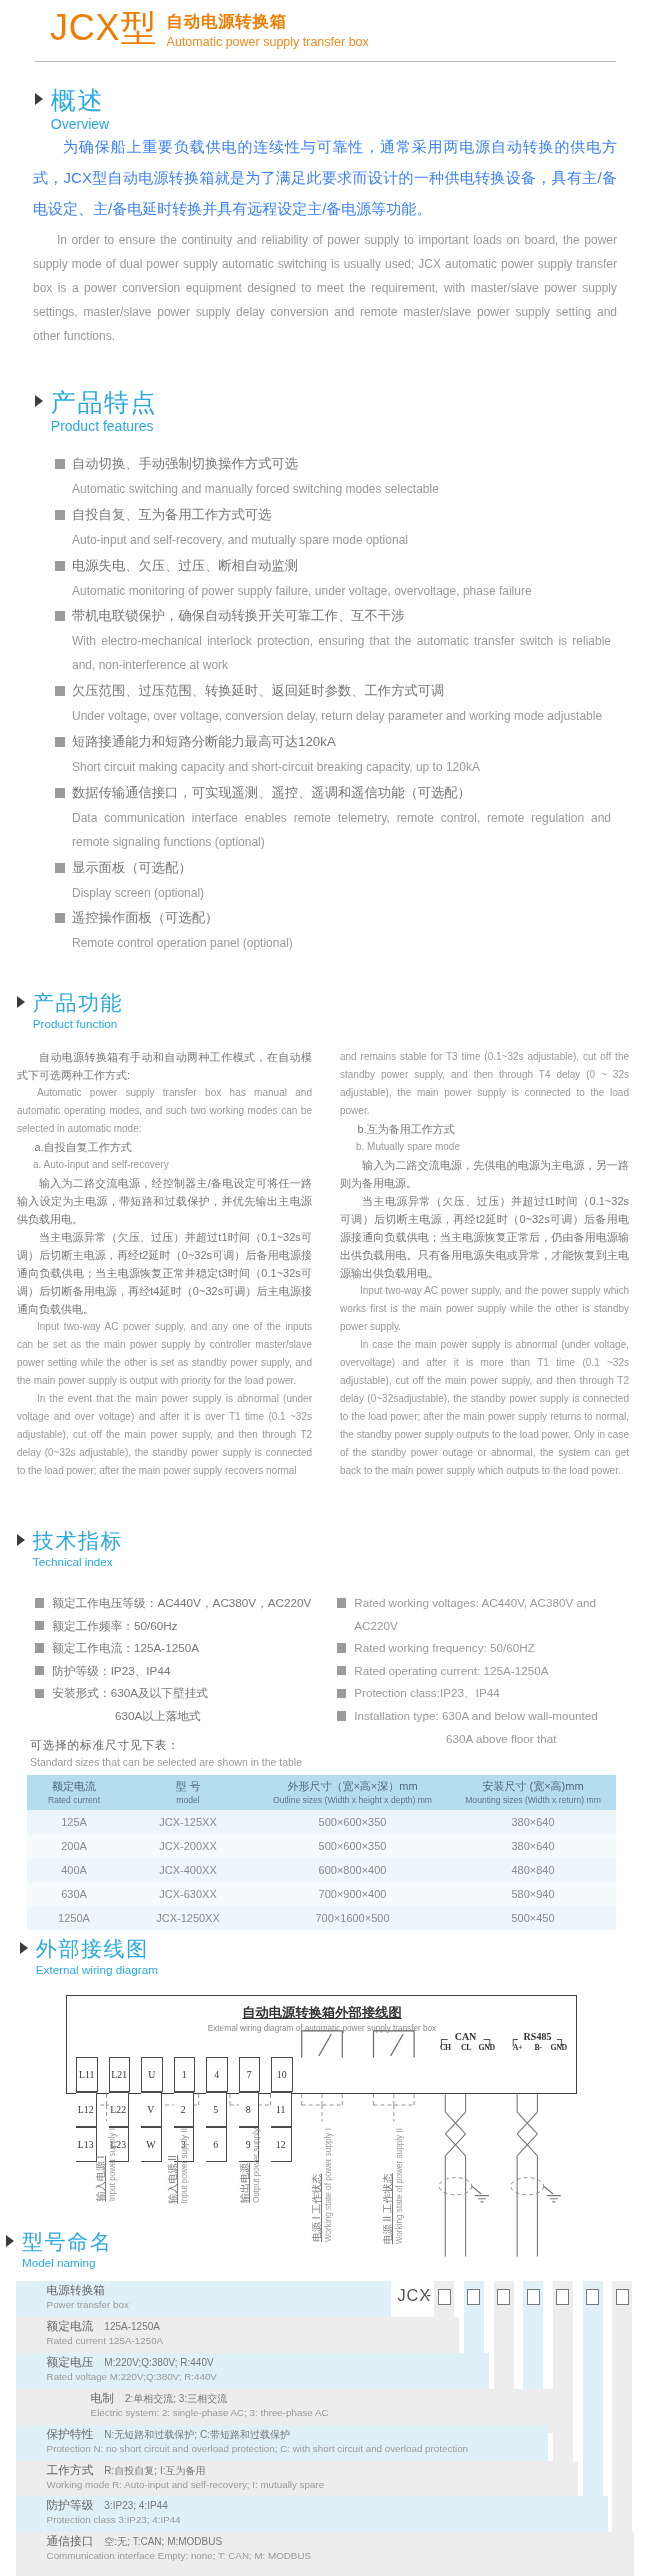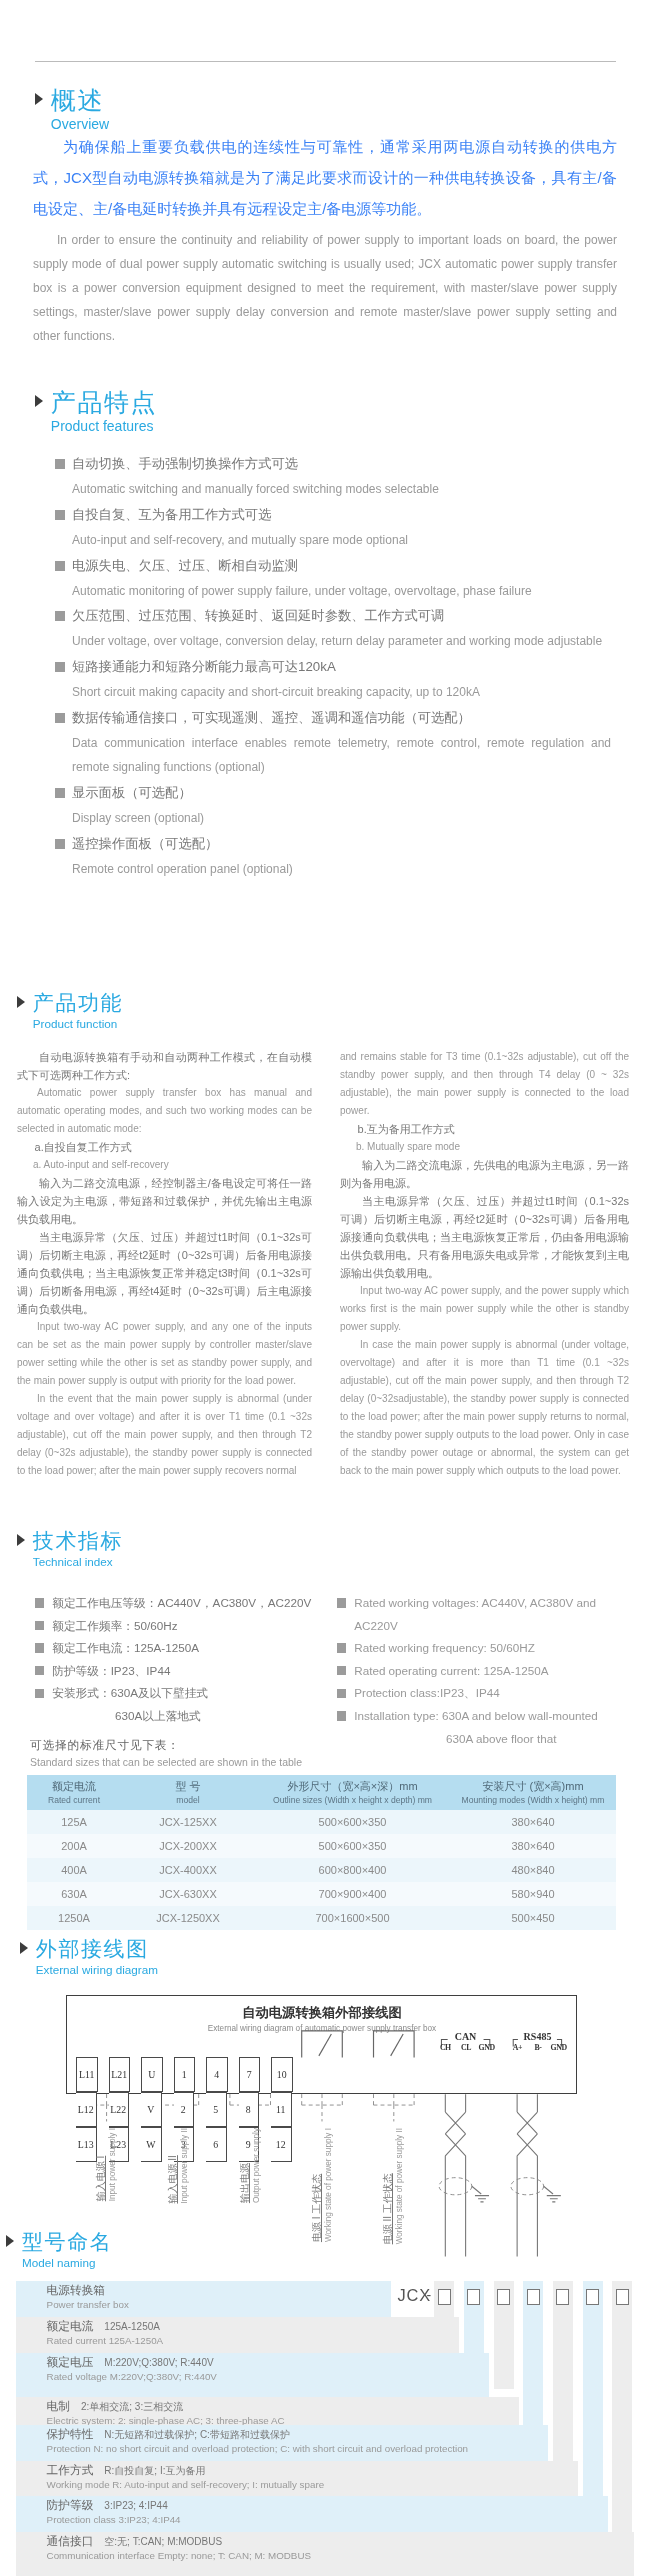--- a/index.html
+++ b/index.html
@@ -57,21 +57,21 @@
   .thz{font-size:11px;color:#4f6877;}
   .the{font-size:8.6px;color:#5d7585;margin-top:1.6px;}
   table.sizes td{height:22px;text-align:center;font-size:11px;color:#8a8a8a;}
   table.sizes tbody tr:nth-child(odd){background:#ecf6fb;}
   table.sizes tbody tr:nth-child(even){background:#f5fafd;}
 
   
   .wire{left:66px;top:1995px;width:512px;height:281px;}
   .wbox{position:absolute;left:0;top:0;width:509px;height:97px;border:1.6px solid #3f3f3f;background:#fff;}
   .wtitle{position:absolute;top:8.6px;left:0;width:512px;text-align:center;
-          font-family:"Liberation Serif",serif;font-weight:bold;font-size:13.3px;color:#333;}
+          font-family:"Liberation Serif",serif;font-weight:bold;font-size:13.3px;color:#333;text-decoration:underline;}
   .wsub{position:absolute;top:29px;left:0;width:512px;text-align:center;font-size:8.2px;color:#8a8a8a;}
   .bus{position:absolute;top:36px;font-family:"Liberation Serif",serif;font-weight:bold;
        font-size:10px;color:#333;text-align:center;}
   .pins{position:absolute;top:48px;width:62px;display:flex;font-family:"Liberation Serif",serif;
         font-weight:bold;font-size:7.8px;color:#333;}
   .pins span{width:21px;text-align:center;letter-spacing:-0.4px;}
   .terms{position:absolute;left:10px;top:62px;display:flex;}
   .tg{display:flex;margin-right:11px;flex-direction:column;}
   .tg:last-child{margin-right:0;}
   .tc{width:19.5px;height:33px;border:0.8px solid #4a4a4a;border-left:none;display:flex;align-items:center;
@@ -91,20 +91,27 @@
   .nstrip{position:absolute;top:0;width:20px;}
   .nbox{position:absolute;top:7.8px;width:11.7px;height:14px;border:1.6px solid #777;background:#fff;}
   .nprefix{position:absolute;left:382px;top:4.7px;font-size:16.4px;color:#555;letter-spacing:0.8px;}
   .ndash{position:absolute;left:411px;top:6.2px;font-size:14px;color:#555;}
 </style>
 </head>
 <body>
 
 <div class="page">
 
+  <div class="abs hdr">
+    <span class="hdr-model">JCX型</span>
+    <div class="hdr-sub">
+      <div class="hdr-zh">自动电源转换箱</div>
+      <div class="hdr-en">Automatic power supply transfer box</div>
+    </div>
+  </div>
   <div class="abs rule"></div>
 
   <div class="abs sec" style="left:35px;top:86px;">
     <span class="tri"></span>
     <div>
       <div class="sec-zh">概述</div>
       <div class="sec-en">Overview</div>
     </div>
   </div>
   <div class="abs para-zh" style="left:33px;top:131px;width:584px;">为确保船上重要负载供电的连续性与可靠性，通常采用两电源自动转换的供电方式，JCX型自动电源转换箱就是为了满足此要求而设计的一种供电转换设备，具有主/备电设定、主/备电延时转换并具有远程设定主/备电源等功能。</div>
@@ -131,20 +138,27 @@
           <span>自投自复、互为备用工作方式可选</span>
         </div>
       <div class="feat-en">Auto-input and self-recovery, and mutually spare mode optional</div>
     </div>
     <div class="feat">
       <div class="feat-zh">
           <span class="sq"></span>
           <span>电源失电、欠压、过压、断相自动监测</span>
         </div>
       <div class="feat-en">Automatic monitoring of power supply failure, under voltage, overvoltage, phase failure</div>
+    </div>
+    <div class="feat">
+      <div class="feat-zh">
+          <span class="sq"></span>
+          <span>带机电联锁保护，确保自动转换开关可靠工作、互不干涉</span>
+        </div>
+      <div class="feat-en">With electro-mechanical interlock protection, ensuring that the automatic transfer switch is reliable and, non-interference at work</div>
     </div>
     <div class="feat">
       <div class="feat-zh">
           <span class="sq"></span>
           <span>欠压范围、过压范围、转换延时、返回延时参数、工作方式可调</span>
         </div>
       <div class="feat-en">Under voltage, over voltage, conversion delay, return delay parameter and working mode adjustable</div>
     </div>
     <div class="feat">
       <div class="feat-zh">
@@ -277,21 +291,21 @@
           <th>
               <div class="thz">型 号</div>
               <div class="the">model</div>
             </th>
           <th>
               <div class="thz">外形尺寸（宽×高×深）mm</div>
               <div class="the">Outline sizes (Width x height x depth) mm</div>
             </th>
           <th>
               <div class="thz">安装尺寸 (宽×高)mm</div>
-              <div class="the">Mounting modes (Width x height) mm</div>
+              <div class="the">Mounting sizes (Width x return) mm</div>
             </th>
         </tr>
       </thead>
       <tbody>
         <tr>
             <td>125A</td>
             <td>JCX-125XX</td>
             <td>500×600×350</td>
             <td>380×640</td>
           </tr>
@@ -458,21 +472,21 @@
       <div class="nen">Power transfer box</div>
     </div>
     <div class="nrow" style="top:36px;width:443px;background:#ededed;">
       <div class="nzh"><span>额定电流</span><span class="ndesc">125A-1250A</span></div>
       <div class="nen">Rated current  125A-1250A</div>
     </div>
     <div class="nrow" style="top:72px;width:473px;background:#dff0f9;">
       <div class="nzh"><span>额定电压</span><span class="ndesc">M:220V;Q:380V; R:440V</span></div>
       <div class="nen">Rated voltage  M:220V;Q:380V; R:440V</div>
     </div>
-    <div class="nrow" style="top:116px;width:503px;background:#ededed;">
+    <div class="nrow" style="top:108px;width:503px;background:#ededed;padding-left:44px;">
       <div class="nzh"><span>电制</span><span class="ndesc">2:单相交流; 3:三相交流</span></div>
       <div class="nen">Electric system:  2: single-phase AC; 3: three-phase AC</div>
     </div>
     <div class="nrow" style="top:144px;width:532px;background:#dff0f9;">
       <div class="nzh"><span>保护特性</span><span class="ndesc">N:无短路和过载保护;  C:带短路和过载保护</span></div>
       <div class="nen">Protection   N: no short circuit and overload protection; C: with short circuit and overload protection</div>
     </div>
     <div class="nrow" style="top:180px;width:562px;background:#ededed;">
       <div class="nzh"><span>工作方式</span><span class="ndesc">R:自投自复;  I:互为备用</span></div>
       <div class="nen">Working mode   R: Auto-input and self-recovery; I: mutually spare</div>

